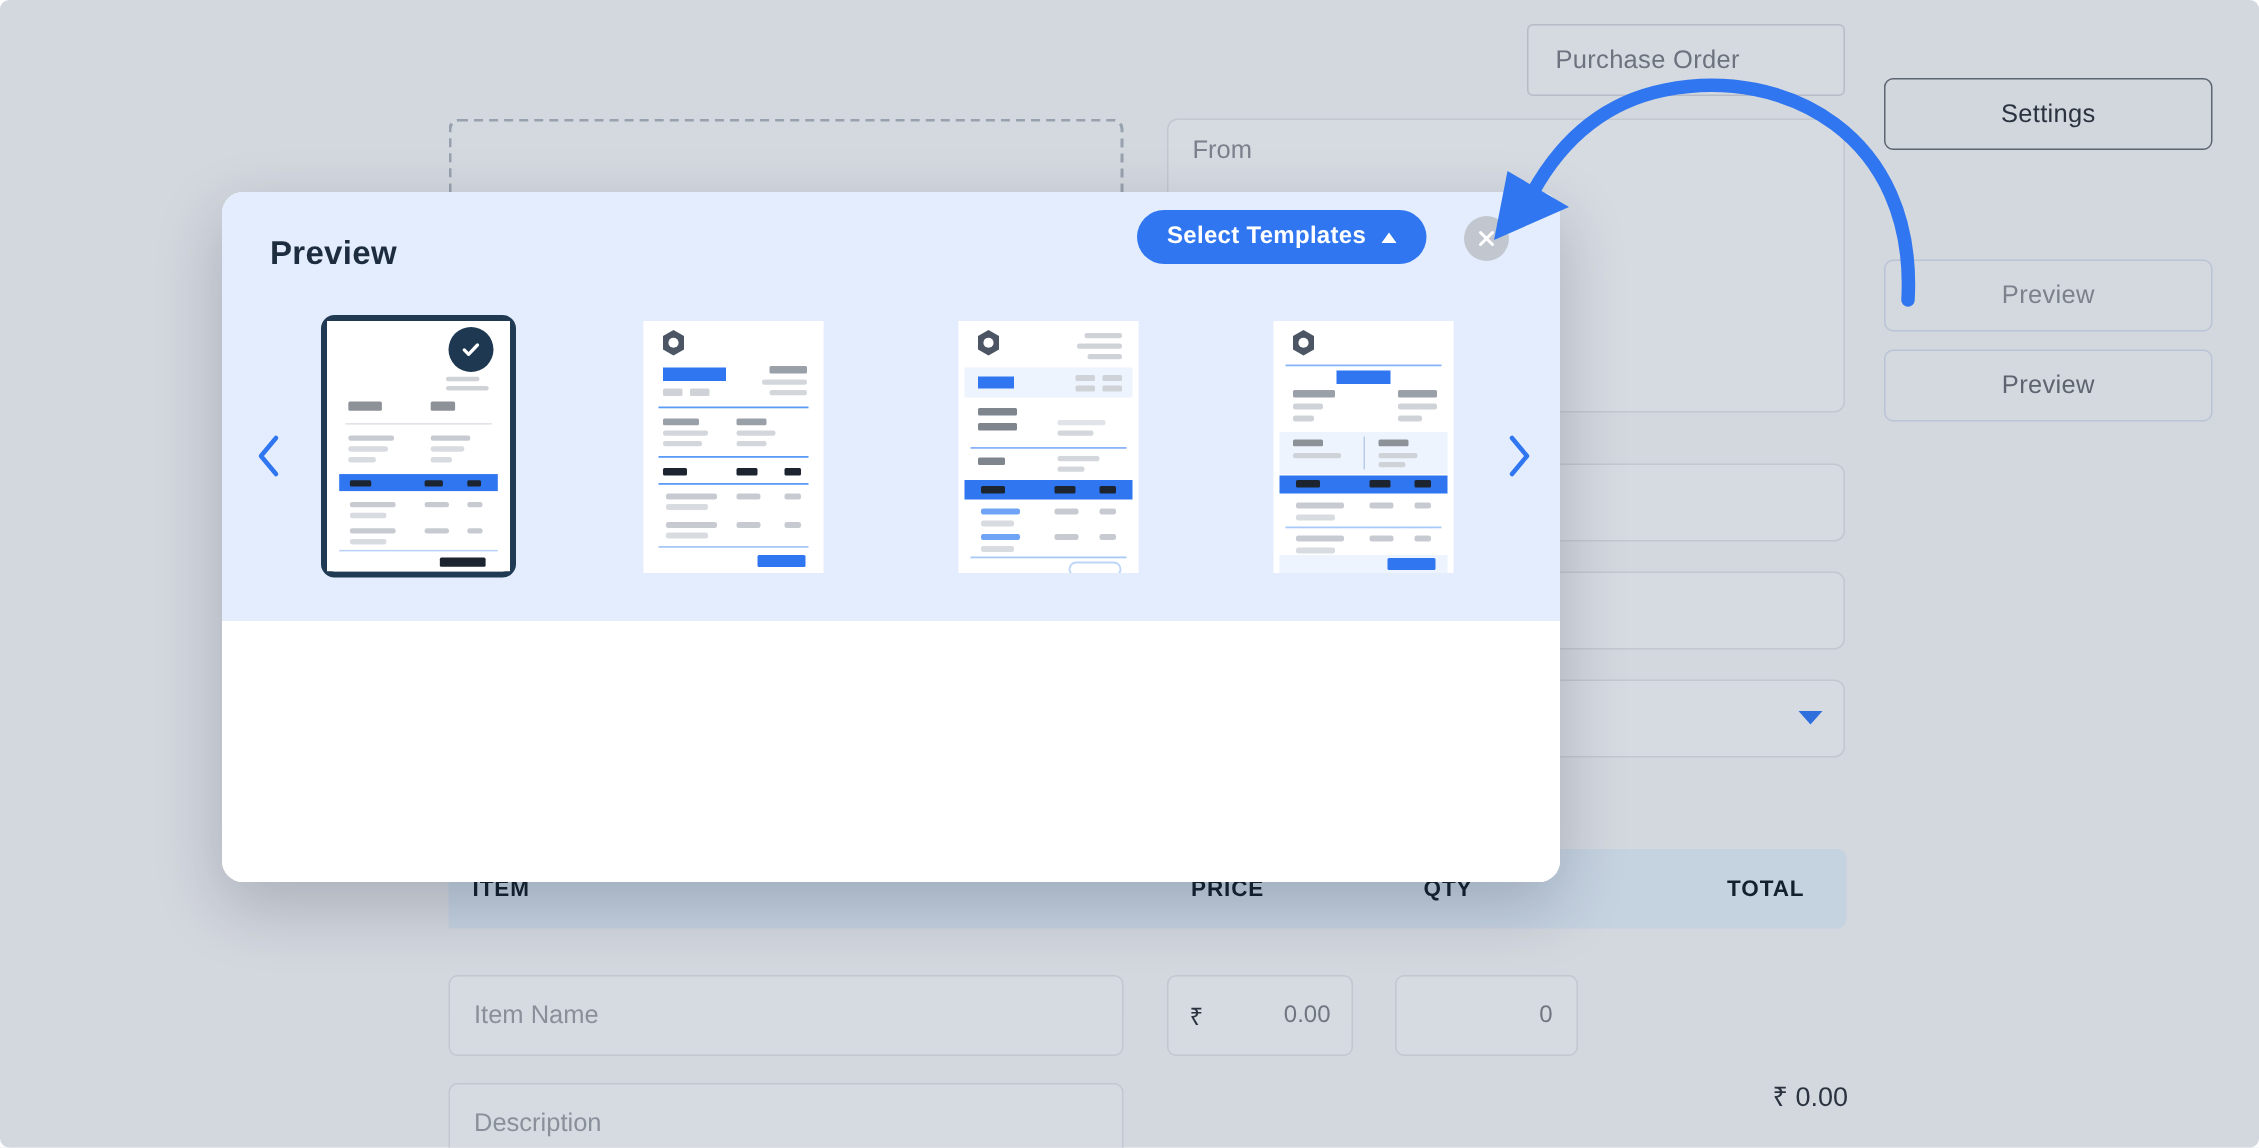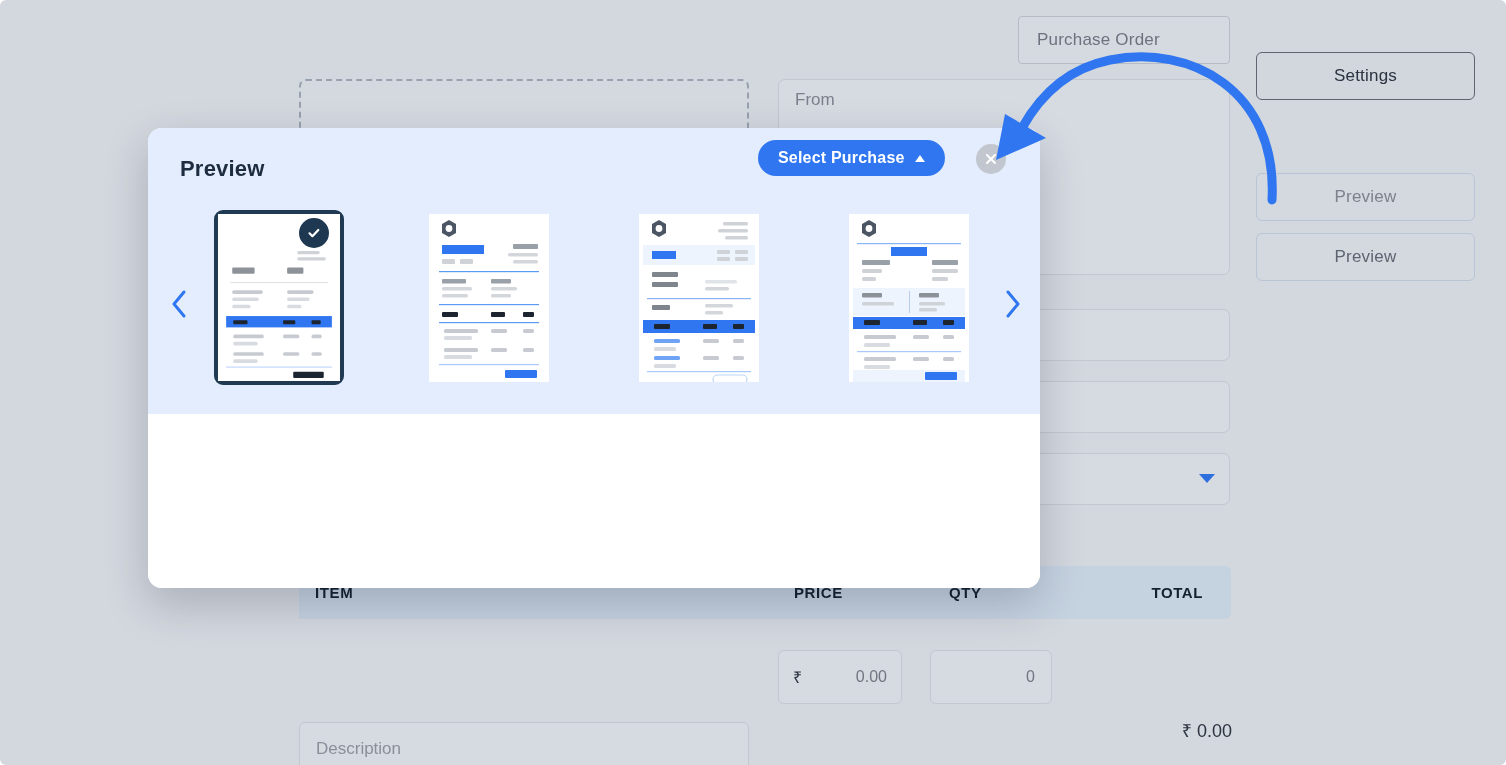--- a/index.html
+++ b/index.html
@@ -200,20 +200,21 @@
     <div class="bg-field f3"></div>
     <div class="caret-down"></div>
 
     <div class="tbl-head">
       <span class="th-item">ITEM</span>
       <span class="th-price">PRICE</span>
       <span class="th-qty">QTY</span>
       <span class="th-total">TOTAL</span>
     </div>
 
+    <div class="item-name-field">Item Name</div>
     <div class="desc-field">Description</div>
 
     <div class="price-field">
       <span class="cur">₹</span>
       <span>0.00</span>
     </div>
 
     <div class="qty-field">
       <span>0</span>
     </div>
@@ -224,21 +225,21 @@
     <div class="side-btn sb-preview">Preview</div>
     <div class="side-btn sb-download">Preview</div>
   </div>
 
   <div id="modal">
     <div class="modal-top"></div>
 
     <div class="modal-title">Preview</div>
 
     <div class="tpl-btn">
-      <span>Select Purchase</span>
+      <span>Select Templates</span>
       <span class="tri"></span>
     </div>
 
     <div class="close-btn">
       <svg width="16" height="16" viewBox="0 0 16 16" aria-hidden="true">
         <path d="M4 4 L12 12 M12 4 L4 12" stroke="#ffffff" stroke-width="2" stroke-linecap="round"></path>
       </svg>
     </div>
 
     <div class="chev chev-left">

